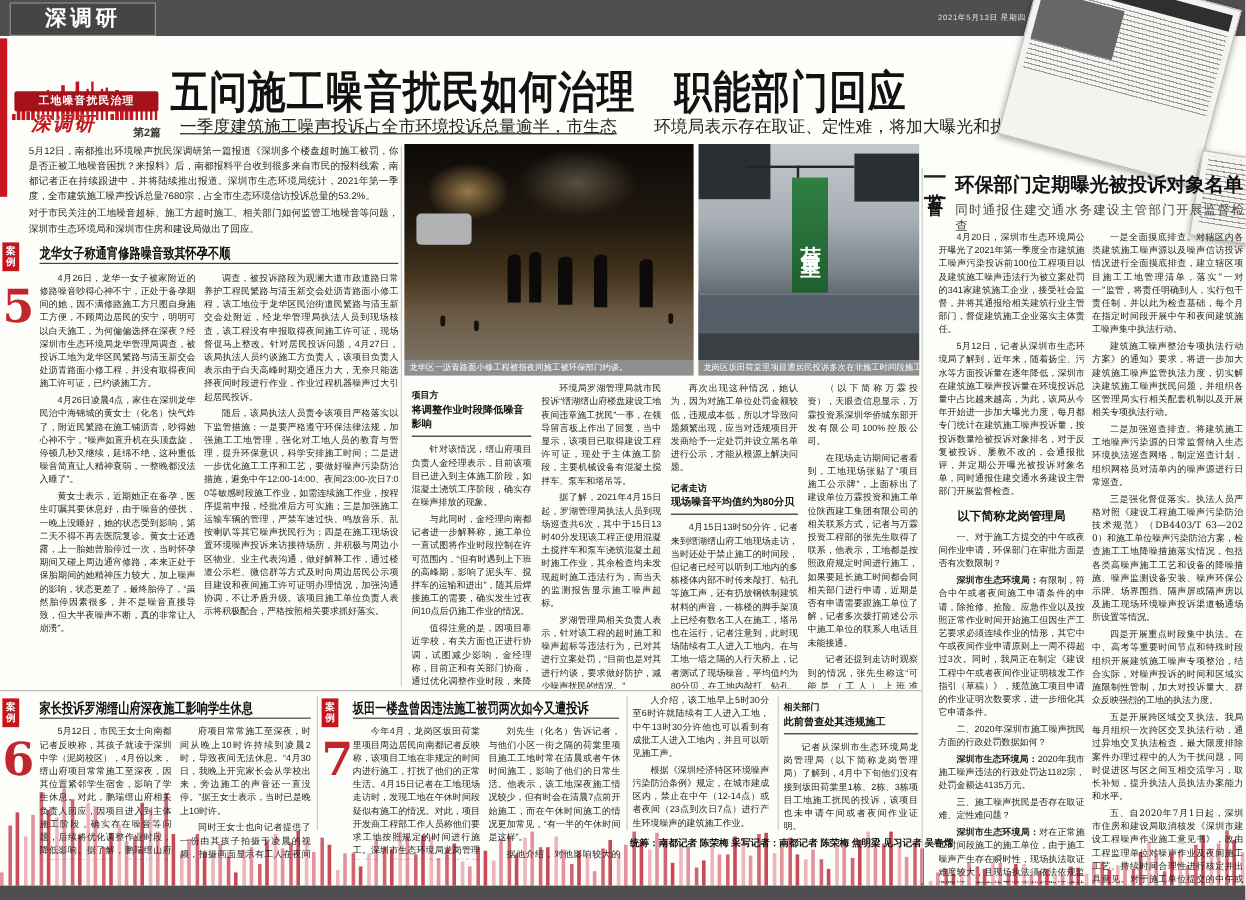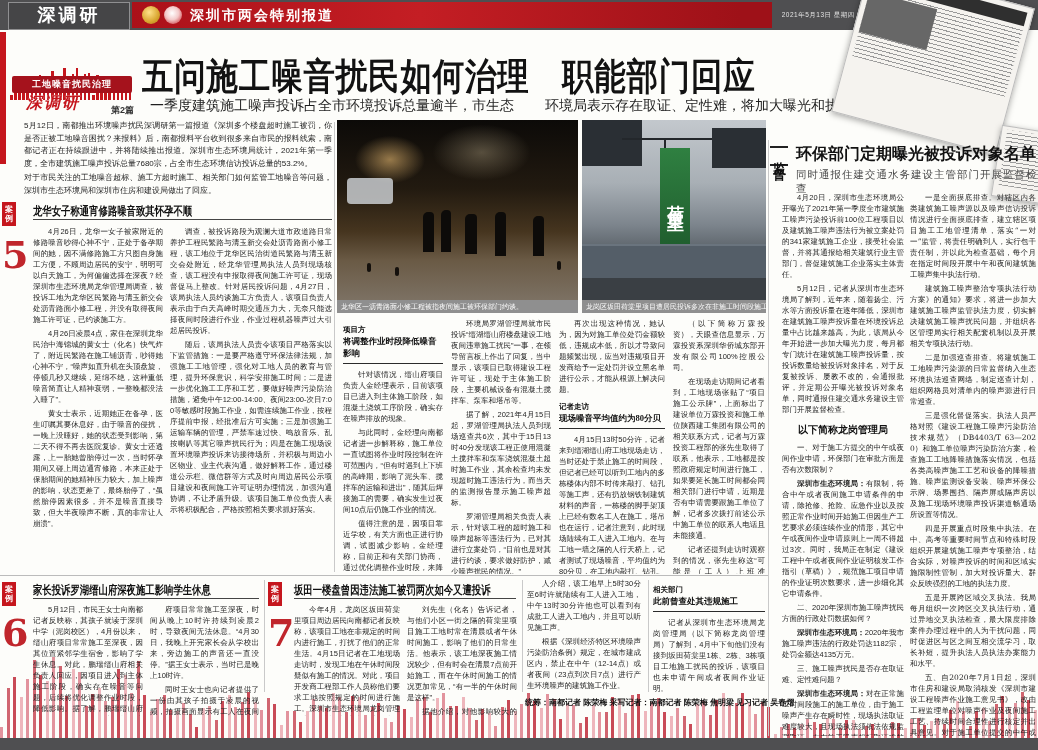--- a/index.html
+++ b/index.html
@@ -33,21 +33,21 @@
   .main-headline{left:142px;top:52px;font-size:37px;font-weight:bold;color:#121212;white-space:nowrap;
                  transform:scaleX(.85);transform-origin:0 0;letter-spacing:1px;}
   .sub{font-size:14px;color:#1f1f1f;white-space:nowrap;}
   
   .intro{left:24px;top:120px;width:308px;height:78px;overflow:hidden;}
   .intro .para{font-size:8px;line-height:12.5px;text-indent:0;margin:0 0 2px;}
   
   .para{font-size:7.5px;line-height:11px;margin:0 0 3px;text-align:justify;text-indent:2em;
         word-break:break-all;color:#242424;}
   .para b{font-weight:bold;}
-  .subhead{margin:7px 0 5px;border-bottom:1px solid #2b2b2b;padding-bottom:3px;font-family:Liberation Serif, serif;}
+  .subhead{margin:7px 0 5px;border-bottom:1px solid #2b2b2b;padding-bottom:3px;}
   .sh-k{font-size:7.5px;font-weight:bold;color:#111;}
   .sh-t{font-size:8.5px;font-weight:bold;color:#111;margin-top:1px;}
   .col-head{font-size:10px;font-weight:bold;text-align:center;margin:8px 0 5px;color:#111;}
   .col{overflow:hidden;}
   .kai .para{font-family:"DejaVu Serif","Liberation Serif",serif;color:#1c1c1c;}
   
   .case-label{width:14px;background:#c5161d;color:#fff;font-size:8px;line-height:1.15;
               text-align:center;padding:3px 0;font-weight:bold;}
   .case-num{font-family:"DejaVu Serif",serif;font-weight:bold;font-size:38px;color:#c0262c;line-height:1;}
   .case-title{font-size:12px;font-weight:bold;color:#111;white-space:nowrap;
@@ -260,25 +260,20 @@
       <div style="position: absolute; bottom: 0px; width: 3px; left: 1020.5px; height: 45.9px; background: rgb(208, 101, 112);"></div>
       <div style="position: absolute; bottom: 0px; width: 3px; left: 1027px; height: 37.8px; background: rgb(200, 74, 86);"></div>
       <div style="position: absolute; bottom: 0px; width: 3px; left: 1033.5px; height: 28.1px; background: rgb(238, 182, 188);"></div>
     </div>
 
   <div class="abs header">
     <div class="abs dateline">2021年5月13日 星期四 编辑 李斌 设计 制图 何欣 校对 吴永文</div>
     <div class="abs pageno">B02 03</div>
   </div>
   <div class="abs brand">深调研</div>
-  <div class="abs banner">
-    <div class="emblem emblem1"></div>
-    <div class="emblem emblem2"></div>
-    <div class="banner-text">深圳市两会特别报道</div>
-  </div>
 
   <div class="abs red-stripe"></div>
   <div class="abs logo-block">
     <div id="wave-logo">
         <div style="position: absolute; bottom: 0px; width: 2.5px; left: 0px; height: 5px; background: rgb(197, 22, 29);"></div>
         <div style="position: absolute; bottom: 0px; width: 2.5px; left: 4.1px; height: 16.1px; background: rgb(197, 22, 29);"></div>
         <div style="position: absolute; bottom: 0px; width: 2.5px; left: 8.2px; height: 16.1px; background: rgb(197, 22, 29);"></div>
         <div style="position: absolute; bottom: 0px; width: 2.5px; left: 12.3px; height: 7.4px; background: rgb(197, 22, 29);"></div>
         <div style="position: absolute; bottom: 0px; width: 2.5px; left: 16.4px; height: 20.5px; background: rgb(197, 22, 29);"></div>
         <div style="position: absolute; bottom: 0px; width: 2.5px; left: 20.5px; height: 17.3px; background: rgb(197, 22, 29);"></div>
@@ -306,21 +301,21 @@
         <div style="position: absolute; bottom: 0px; width: 2.5px; left: 110.7px; height: 19.8px; background: rgb(197, 22, 29);"></div>
         <div style="position: absolute; bottom: 0px; width: 2.5px; left: 114.8px; height: 12.9px; background: rgb(197, 22, 29);"></div>
         <div style="position: absolute; bottom: 0px; width: 2.5px; left: 118.9px; height: 10.8px; background: rgb(197, 22, 29);"></div>
       </div>
     <div class="logo-pill">工地噪音扰民治理</div>
     <div class="logo-script">深调研</div>
     <div class="logo-pian">第2篇</div>
   </div>
 
   <div class="abs main-headline">五问施工噪音扰民如何治理　职能部门回应</div>
-  <div class="abs sub" style="left:150px;top:97px;">一季度建筑施工噪声投诉占全市环境投诉总量逾半，市生态</div>
+  <div class="abs sub" style="left:150px;top:97px;text-decoration:underline;">一季度建筑施工噪声投诉占全市环境投诉总量逾半，市生态</div>
   <div class="abs sub" style="left:545px;top:97px;">环境局表示存在取证、定性难，将加大曝光和执法力度</div>
 
   <div class="abs intro col">
       <p class="para">5月12日，南都推出环境噪声扰民深调研第一篇报道《深圳多个楼盘超时施工被罚，你是否正被工地噪音困扰？来报料》后，南都报料平台收到很多来自市民的报料线索，南都记者正在持续跟进中，并将陆续推出报道。深圳市生态环境局统计，2021年第一季度，全市建筑施工噪声投诉总量7680宗，占全市生态环境信访投诉总量的53.2%。</p>
       <p class="para">对于市民关注的工地噪音超标、施工方超时施工、相关部门如何监管工地噪音等问题，深圳市生态环境局和深圳市住房和建设局做出了回应。</p>
     </div>
 
   <div class="abs vline" style="left:334px;top:122px;height:450px;"></div>
 
   <div class="abs case-label" style="left:2px;top:202px;">案例</div>

